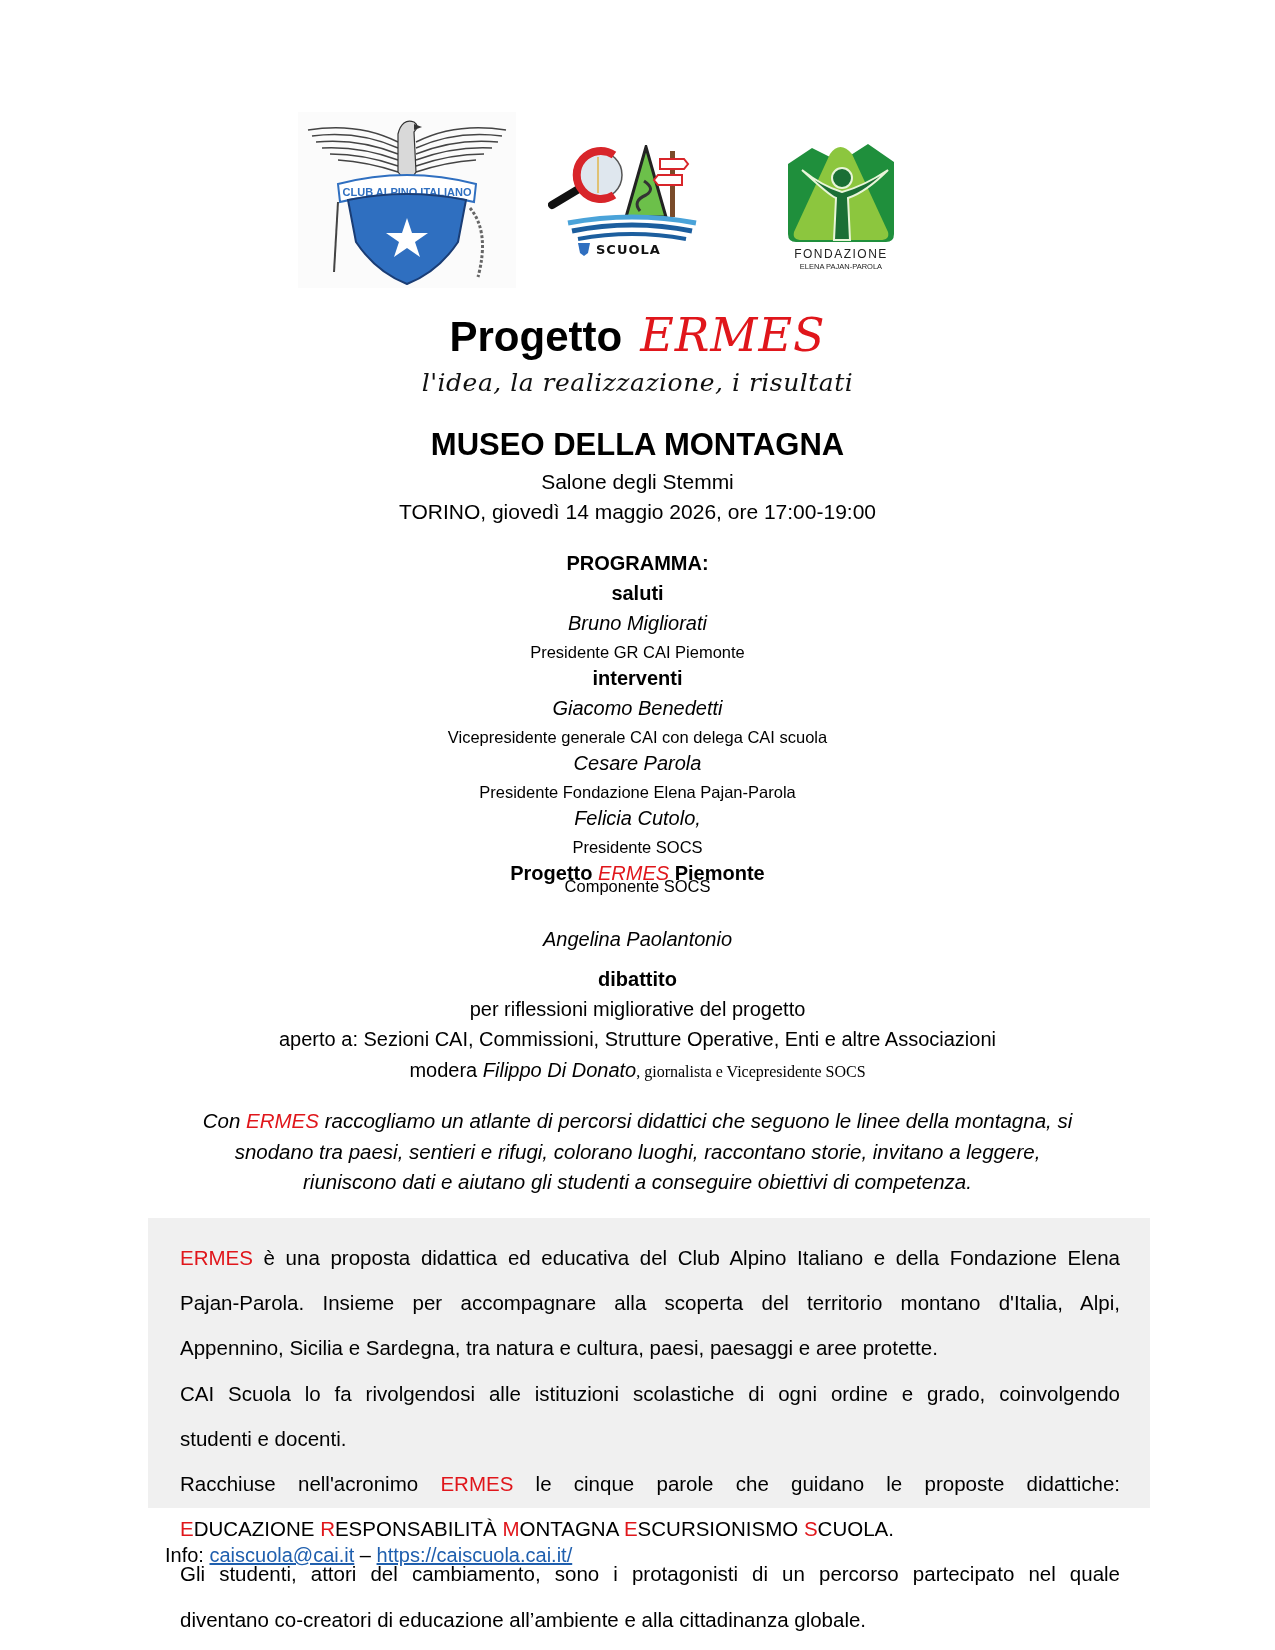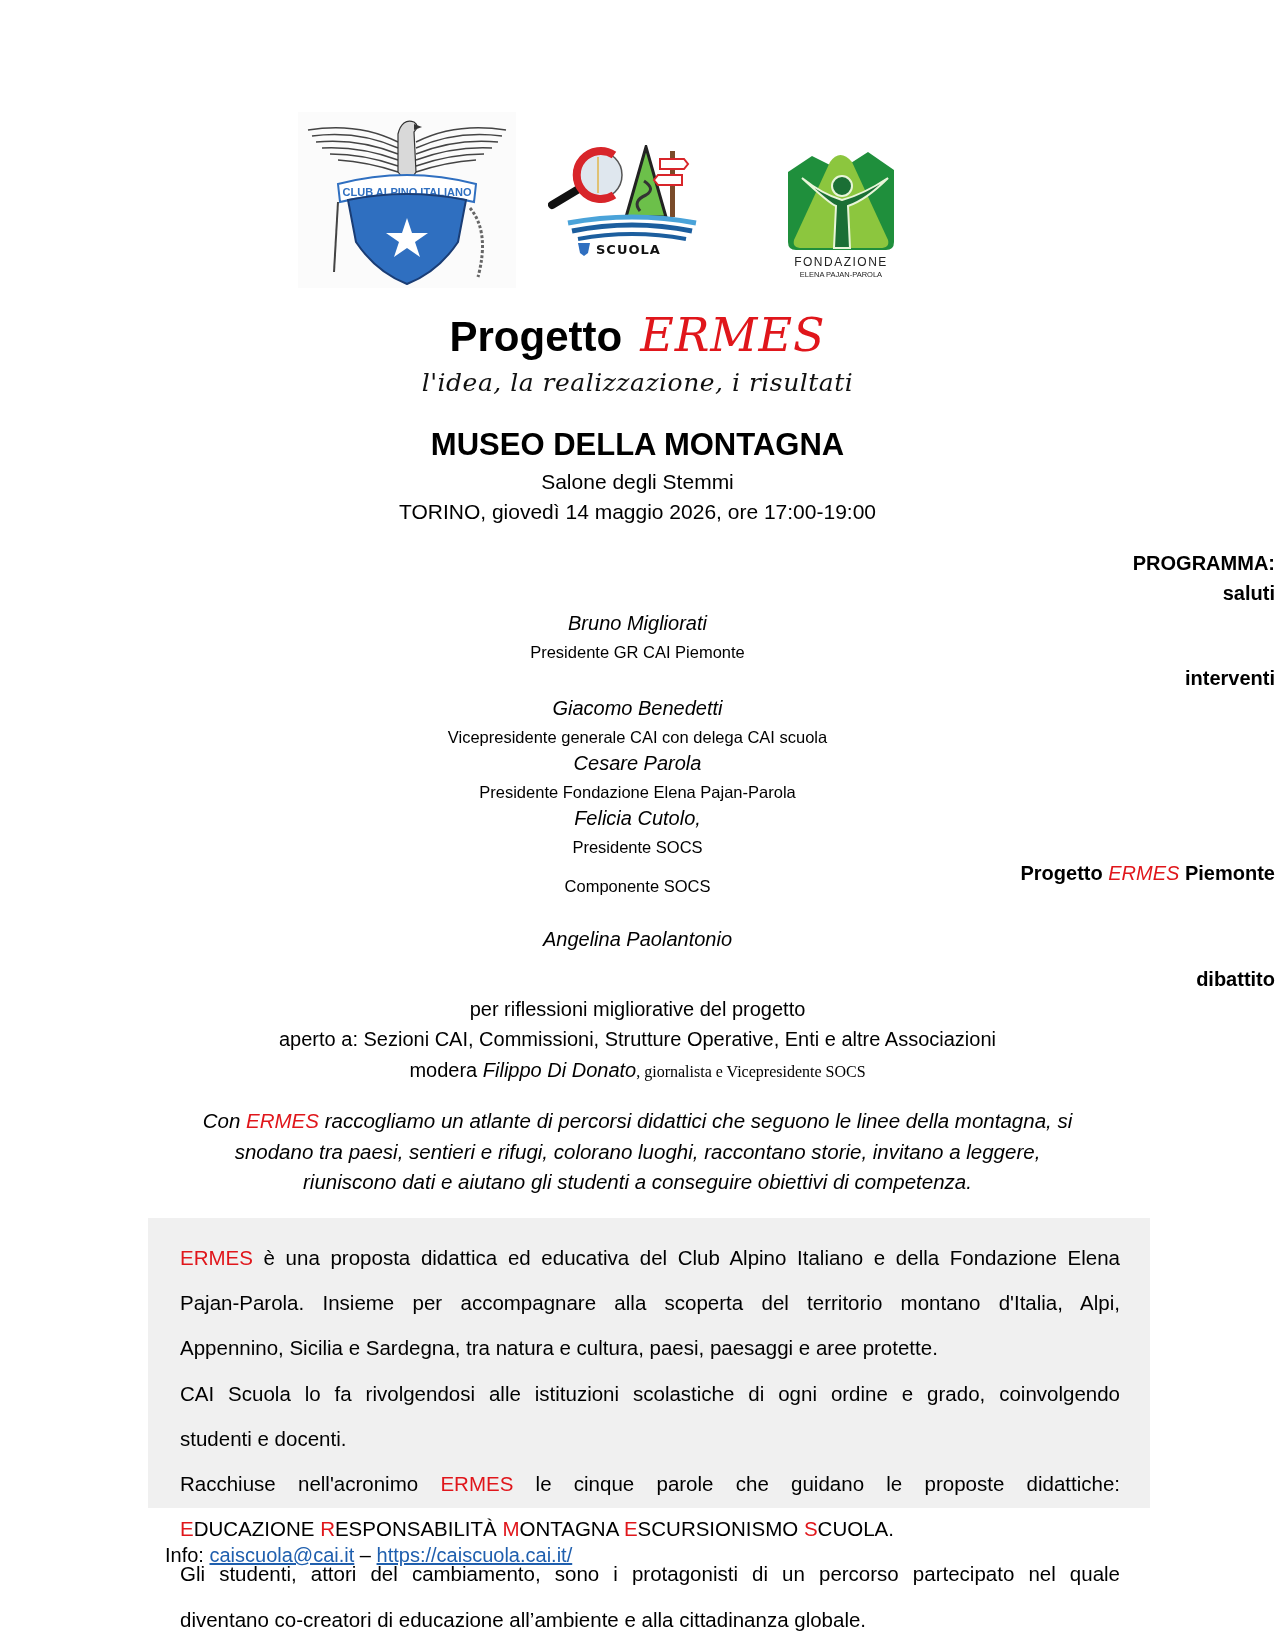--- a/index.html
+++ b/index.html
@@ -9,21 +9,21 @@
   .center { left:0; width:1275px; text-align:center; }
   .logo { position:absolute; }
   .title { font-weight:bold; font-size:42px; line-height:1; }
   .ermes-script { color:#e0161b; font-family:"DejaVu Serif", serif; font-style:italic;
                   font-weight:normal; font-size:46px; letter-spacing:1px; margin-left:18px; }
   .subtitle { font-family:"DejaVu Serif", serif; font-style:italic; font-size:25px; color:#111; letter-spacing:0.5px; }
   .h-museo { font-weight:bold; font-size:31px; }
   .t21 { font-size:21px; }
   .t20 { font-size:20px; }
   .t17 { font-size:16.5px; }
-  .b { font-weight:bold;text-align:right; }
+  .b { font-weight:bold; }
   .i { font-style:italic; }
   .red { color:#e0161b; }
   .small { font-size:16px;font-family:Liberation Serif, serif; }
   .para-it { font-style:italic; font-size:20.5px; line-height:30.5px; }
   .box { position:absolute; left:148px; top:1218px; width:1002px; height:290px; background:#f0f0f0; }
   .box-text { position:absolute; left:165px; top:1228px; width:970px; font-size:20.5px; line-height:30.2px; }
   .box-text p { margin:15px; }
   .justify { text-align:justify; text-align-last:justify; }
   .footer { position:absolute; left:165px; top:1544px; font-size:20px; }
   .link { color:#1f5fae; text-decoration:underline; }
@@ -82,21 +82,21 @@
 
     <path d="M20 78 Q84 66 148 78" fill="none" stroke="#4aa3d9" stroke-width="5"></path>
     <path d="M24 86 Q84 74 144 86" fill="none" stroke="#1c5e9e" stroke-width="5"></path>
     <path d="M30 94 Q84 84 138 94" fill="none" stroke="#1c5e9e" stroke-width="4"></path>
 
     <path d="M30 98 L42 98 L40 108 L36 111 L32 108 Z" fill="#2f6fc0"></path>
     <text x="48" y="109" font-size="13" font-family="DejaVu Sans, sans-serif" font-weight="bold" fill="#111" letter-spacing="1">SCUOLA</text>
   </svg>
 </div>
 
-<div class="logo" style="left:780px; top:142px; width:122px; height:138px;text-align:center;">
+<div class="logo" style="left:780px; top:134px; width:122px; height:138px;text-align:center;">
   <svg width="122" height="138" viewBox="0 0 122 138">
     <path d="M8 30 L32 14 L60 28 L88 10 L114 28 L114 100 Q114 108 106 108 L16 108 Q8 108 8 100 Z" fill="#1f8f3c"></path>
     <path d="M14 98 L50 20 Q60 6 72 20 L108 98 Q110 106 100 106 L22 106 Q12 106 14 98 Z" fill="#8cc63e"></path>
     <circle cx="62" cy="44" r="10" fill="#1b6f35" stroke="#e9f5d9" stroke-width="2"></circle>
     <path d="M22 36 Q50 62 56 64 L54 106 L70 106 L68 64 Q86 58 108 36 Q84 52 62 58 Q42 52 22 36 Z" fill="#1b6f35" stroke="#e9f5d9" stroke-width="2"></path>
     <text x="61" y="124" text-anchor="middle" font-size="12" font-family="Liberation Sans, sans-serif" fill="#222" letter-spacing="1.5">FONDAZIONE</text>
     <text x="61" y="135" text-anchor="middle" font-size="7.5" font-family="Liberation Sans, sans-serif" fill="#222">ELENA PAJAN-PAROLA</text>
   </svg>
 </div>
 

